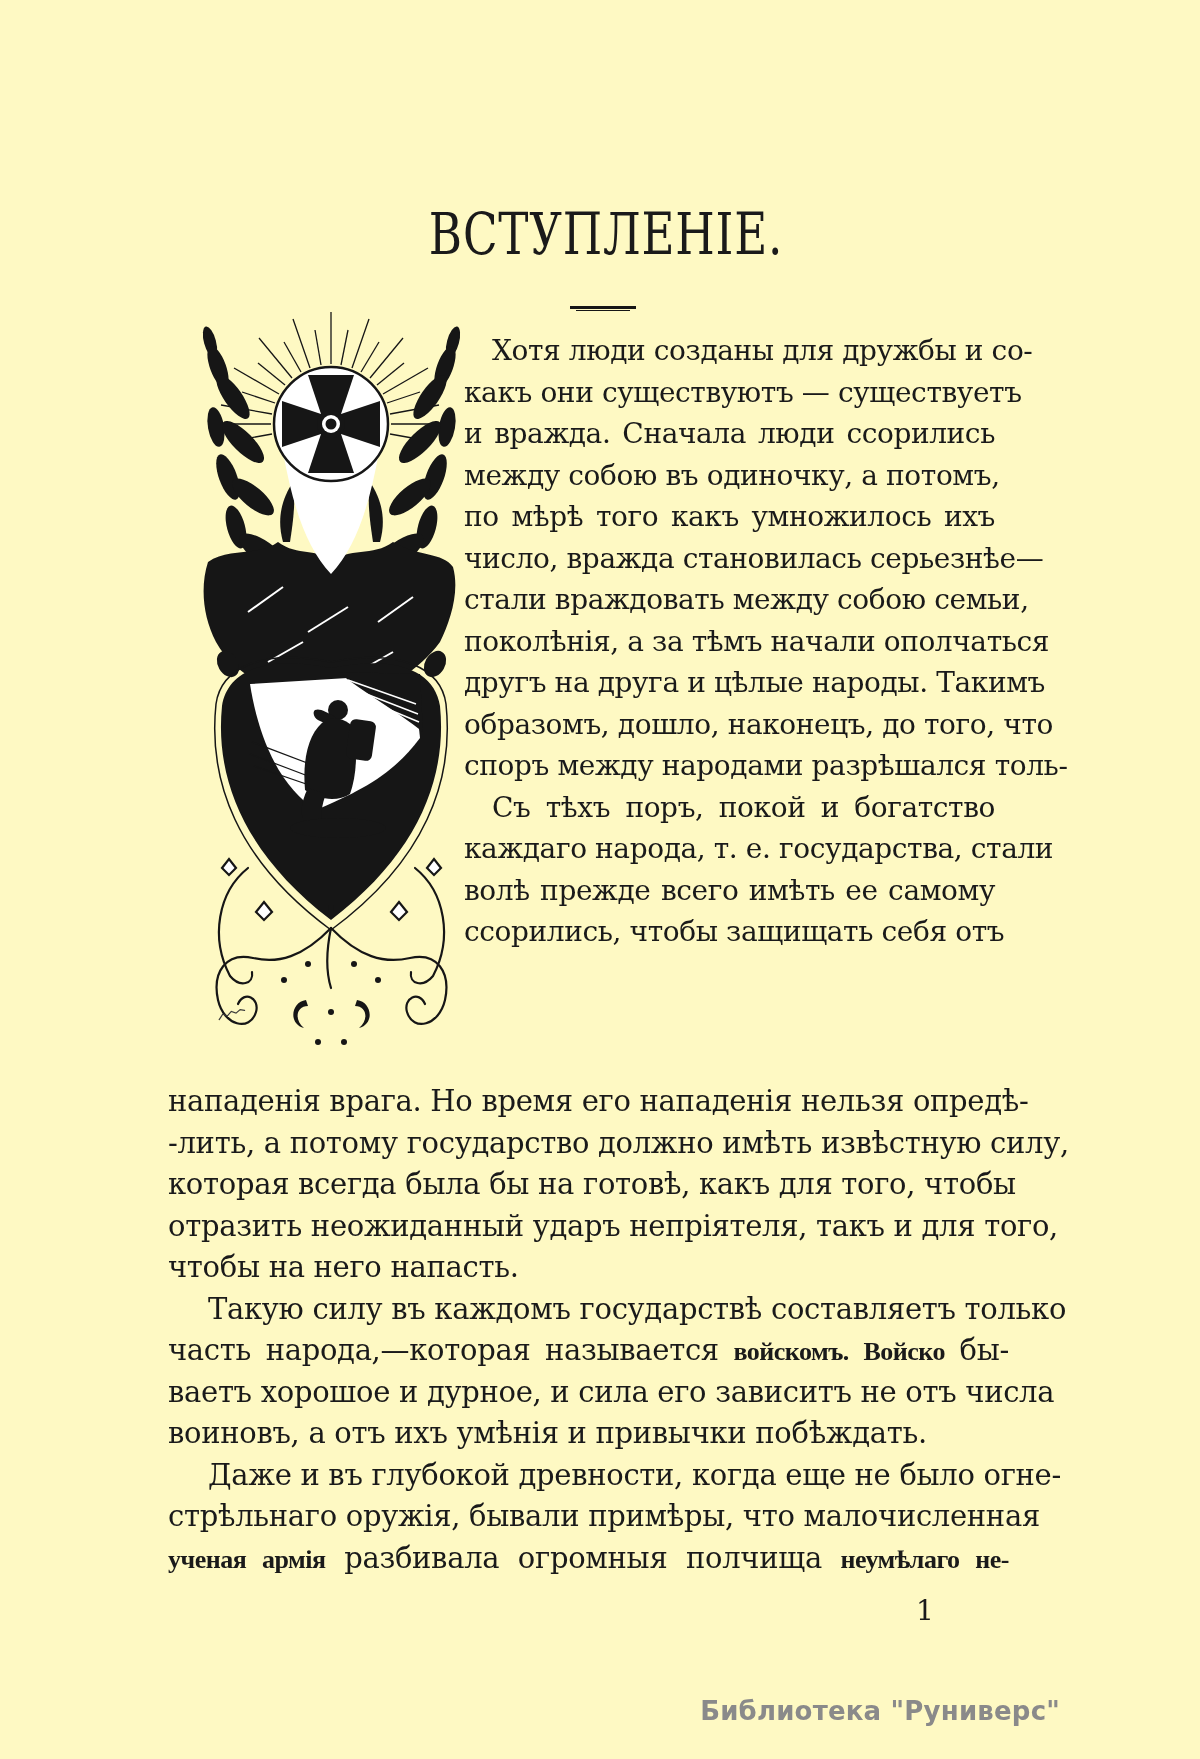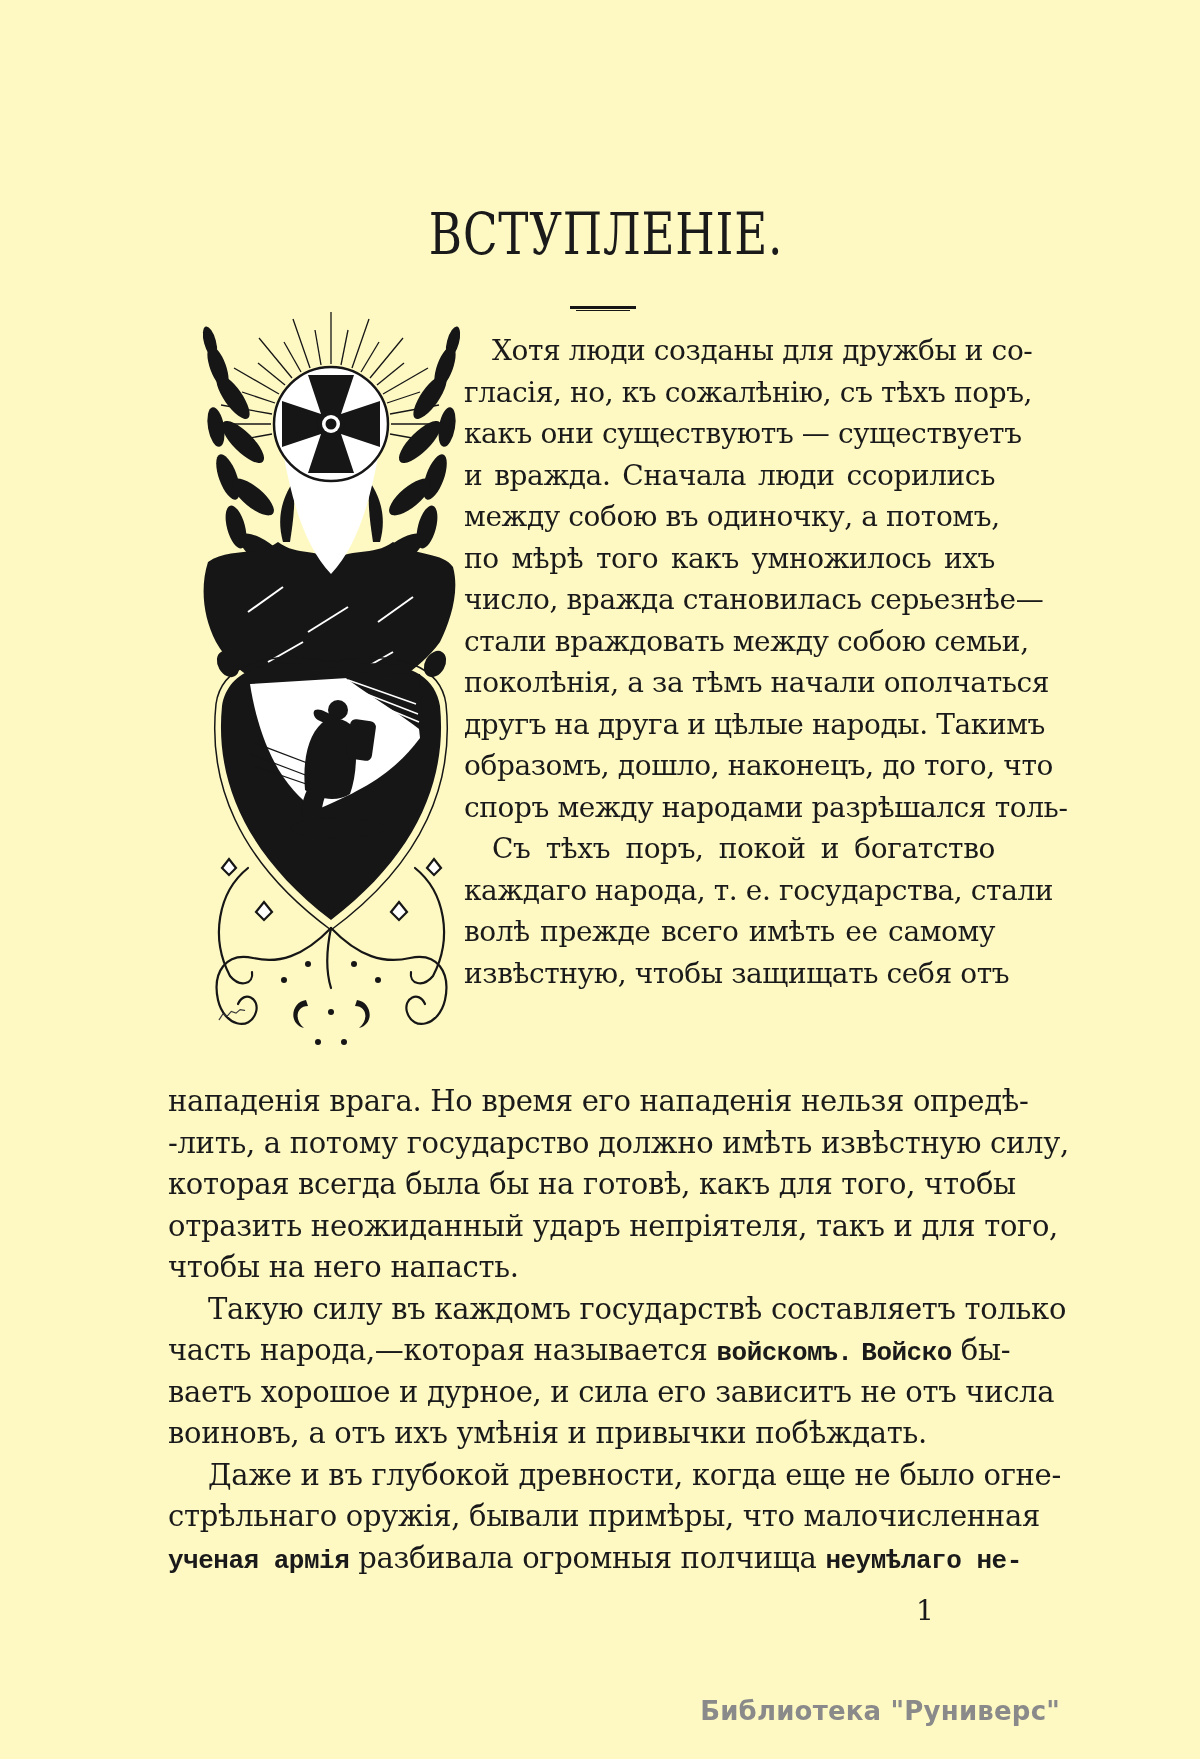--- a/index.html
+++ b/index.html
@@ -30,21 +30,21 @@
     font-size:29px;letter-spacing:-0.3px;
   }
   .tl{
     height:41.5px;line-height:41.5px;white-space:nowrap;
     text-align:justify;text-align-last:justify;text-justify:inter-word;
   }
   .tl.end{text-align-last:left;}
   .t-wrap .ind{text-indent:28px;}
   .t-full .ind{text-indent:40px;}
   .b{
-    font-family:Liberation Mono, monospace;font-weight:700;
+    font-family:Liberation Serif, serif;font-weight:700;
     font-size:26px;letter-spacing:-0.5px;
   }
   
   .engraving{position:absolute;left:188px;top:312px;width:287px;height:752px;}
   
   .pageno{position:absolute;left:916px;top:1594px;font-size:28px;line-height:1.2;}
   .watermark{
     position:absolute;right:152px;top:1696px;
     font-family:"DejaVu Sans", sans-serif;font-weight:700;
     font-size:26px;color:#8a8a8a;letter-spacing:0.2px;white-space:nowrap;
@@ -188,35 +188,34 @@
           <circle cx="143" cy="700" r="3"></circle>
         <circle cx="130" cy="730" r="3"></circle>
           <circle cx="156" cy="730" r="3"></circle>
       </g>
       <path d="M30,704 l5,-4 l4,3 l5,-3 l4,3 l5,-2 l4,2" stroke="#3a3a3a" stroke-width="1.2" transform="rotate(-18 42 702)"></path>
     </g>
   </svg>
 
   <div class="t-wrap">
       <div class="tl ind">Хотя люди созданы для дружбы и со-</div>
-      <div class="tl">гласія, но, къ сожалѣнію, съ тѣхъ поръ,</div>
       <div class="tl">какъ они существуютъ — существуетъ</div>
       <div class="tl">и вражда. Сначала люди ссорились</div>
       <div class="tl">между собою въ одиночку, а потомъ,</div>
       <div class="tl">по мѣрѣ того какъ умножилось ихъ</div>
       <div class="tl">число, вражда становилась серьезнѣе—</div>
       <div class="tl">стали враждовать между собою семьи,</div>
       <div class="tl">поколѣнія, а за тѣмъ начали ополчаться</div>
       <div class="tl">другъ на друга и цѣлые народы. Такимъ</div>
       <div class="tl">образомъ, дошло, наконецъ, до того, что</div>
       <div class="tl">споръ между народами разрѣшался толь-</div>
       <div class="tl ind">Съ тѣхъ поръ, покой и богатство</div>
       <div class="tl">каждаго народа, т. е. государства, стали</div>
       <div class="tl">волѣ прежде всего имѣть ее самому</div>
-      <div class="tl">извѣстную, чтобы защищать себя отъ</div>
+      <div class="tl">ссорились, чтобы защищать себя отъ</div>
     </div>
 
   <div class="t-full">
       <div class="tl">нападенія врага. Но время его нападенія нельзя опредѣ-</div>
       <div class="tl">-лить, а потому государство должно имѣть извѣстную силу,</div>
       <div class="tl">которая всегда была бы на готовѣ, какъ для того, чтобы</div>
       <div class="tl">отразить неожиданный ударъ непріятеля, такъ и для того,</div>
       <div class="tl end">чтобы на него напасть.</div>
       <div class="tl ind">Такую силу въ каждомъ государствѣ составляетъ только</div>
       <div class="tl"><span>часть народа,—которая называется </span><span class="b">войскомъ.</span><span> </span><span class="b">Войско</span><span> бы-</span></div>

